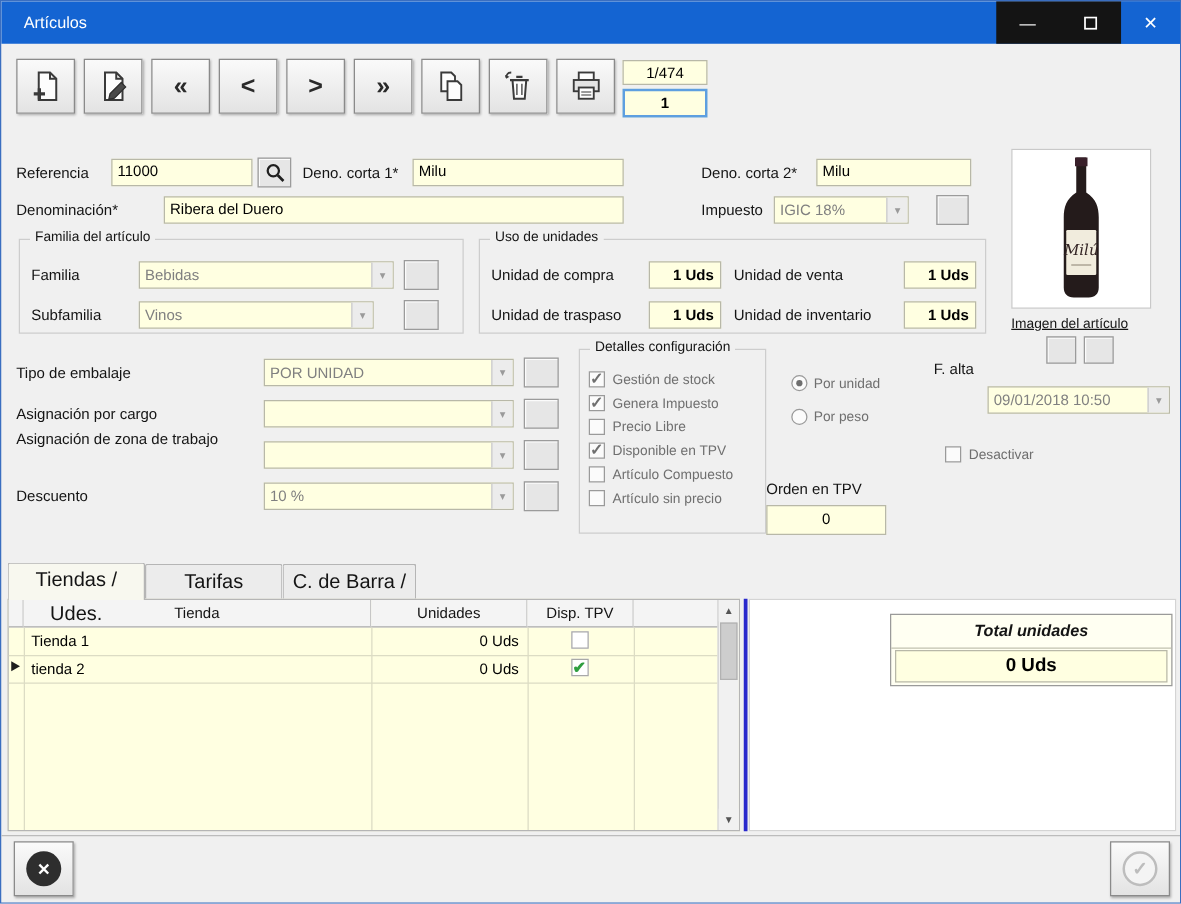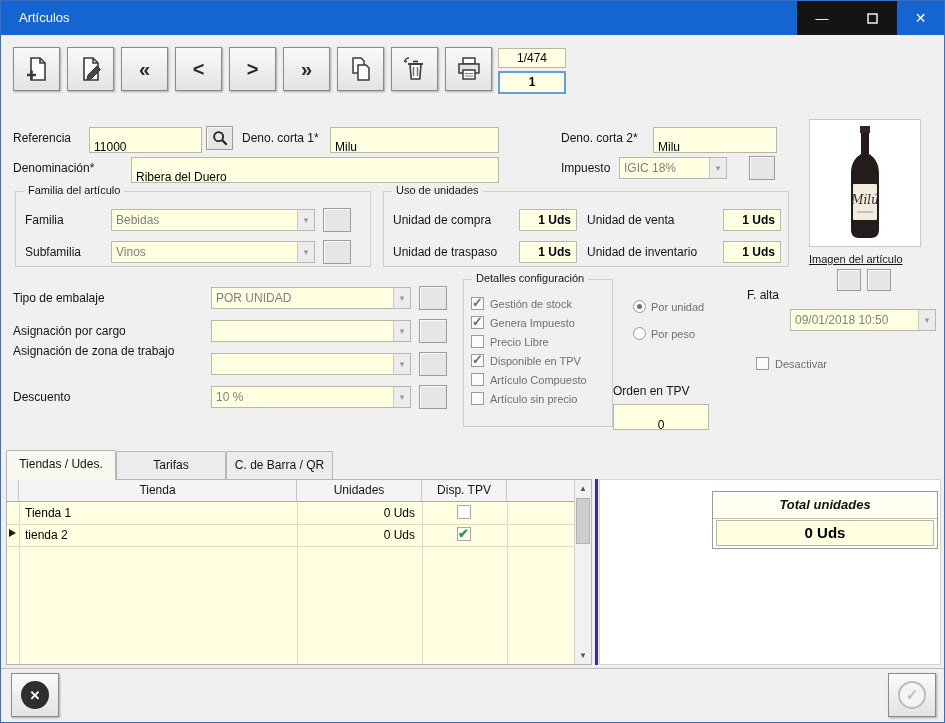--- a/index.html
+++ b/index.html
@@ -22,21 +22,21 @@
           box-shadow:1px 1px 2px rgba(0,0,0,.3); display:flex; align-items:center; justify-content:center; }
   .navg { font-size:20px; font-weight:bold; color:#2a2a2a; line-height:20px; }
   .counter { position:absolute; left:497px; top:47px; width:68px; height:20px; background:#ffffe1;
              border:1px solid #b8b8a8; font-size:12px; text-align:center; line-height:18px; color:#000; }
   .current { position:absolute; left:497px; top:70px; width:68px; height:23px; background:#ffffe1;
              border:2px solid #5e9fe0; font-size:12px; font-weight:bold; text-align:center; line-height:19px; }
 
   
   .lbl { position:absolute; font-size:12px; color:#141414; white-space:nowrap; }
   .fld { position:absolute; height:22px; background:#ffffe1; border:1px solid #b8b8a8;
-         font-size:12px; color:#000; padding:12px 4px; white-space:nowrap; overflow:hidden; }
+         font-size:12px; color:#000; padding:2px 4px; white-space:nowrap; overflow:hidden; }
   .dd  { position:absolute; height:22px; background:#ffffe1; border:1px solid #b8b8a8; }
   .dd .val { position:absolute; left:4px; top:3px; font-size:12px; color:#808080; white-space:nowrap; }
   .dd .arr { position:absolute; right:0; top:0; width:17px; height:20px; background:#ececec;
              border-left:1px solid #c9c9c9; color:#9a9a9a; font-size:9px; text-align:center; line-height:20px; }
   .sq  { position:absolute; width:28px; height:24px; background:#e6e6e6; border:1px solid #9b9b9b;
          box-shadow:inset 1px 1px 0 #fbfbfb; }
   .grp { position:absolute; border:1px solid #cdcdcd; }
   .gtitle { position:absolute; background:#f0f0f0; padding:0 4px; font-size:11px; color:#141414; white-space:nowrap; }
   .ubox { position:absolute; width:58px; height:22px; background:#ffffe1; border:1px solid #b8b8a8;
           font-size:12px; font-weight:bold; text-align:right; padding:3px 5px; }
@@ -49,21 +49,21 @@
   .radio.checked::after { content:""; position:absolute; left:3px; top:3px; width:5px; height:5px;
                           border-radius:50%; background:#6f6f6f; }
 
   
   .imgbox { position:absolute; left:808px; top:118px; width:112px; height:128px; background:#fff;
             border:1px solid #c9c9c9; display:flex; align-items:center; justify-content:center; }
   .imglbl { position:absolute; left:808px; top:252px; width:112px; text-align:left; font-size:11px; color:#141414;text-decoration:underline; }
 
   
   .tab { position:absolute; top:450px; height:28px; background:#ececec; border:1px solid #b5b5b5;
-         border-bottom:none; font-size:12px; color:#141414; text-align:center; line-height:27px;
+         border-bottom:none; font-size:16px; color:#141414; text-align:center; line-height:27px;
          border-radius:2px 2px 0 0; }
   .tab.active { background:#f8f8ef; top:449px; height:30px; z-index:3; }
 
   
   .grid { position:absolute; left:5px; top:478px; width:586px; height:186px; background:#ffffe1;
           border:1px solid #b5b5b5; }
   .ghead { position:absolute; top:0; height:22px; background:#f4f4f4; border-right:1px solid #c6c6c6;
            border-bottom:1px solid #ababab; font-size:12px; color:#141414; text-align:center; line-height:21px; }
   .vgl { position:absolute; top:22px; bottom:0; width:1px; background:#dcdcc4; }
   .hgl { position:absolute; left:0; right:17px; height:1px; background:#dcdcc4; }
@@ -210,21 +210,21 @@
   <div class="grp" style="left:14px;top:190px;width:356px;height:76px">
     <span class="gtitle" style="top:-8px;left:8px">Familia del artículo</span>
   </div>
   <span class="lbl" style="left:24px;top:212px">Familia</span>
   <div class="dd" style="left:110px;top:208px;width:204px">
     <span class="val">Bebidas</span>
     <span class="arr">▾</span>
   </div>
   <div class="sq" style="left:322px;top:207px"></div>
   <span class="lbl" style="left:24px;top:244px">Subfamilia</span>
-  <div class="dd" style="left:110px;top:240px;width:204px">
+  <div class="dd" style="left:110px;top:240px;width:188px">
     <span class="val">Vinos</span>
     <span class="arr">▾</span>
   </div>
   <div class="sq" style="left:322px;top:239px"></div>
 
   <div class="grp" style="left:382px;top:190px;width:406px;height:76px">
     <span class="gtitle" style="top:-8px;left:8px">Uso de unidades</span>
   </div>
   <span class="lbl" style="left:392px;top:212px">Unidad de compra</span>
   <div class="ubox" style="left:518px;top:208px">1 Uds</div>

